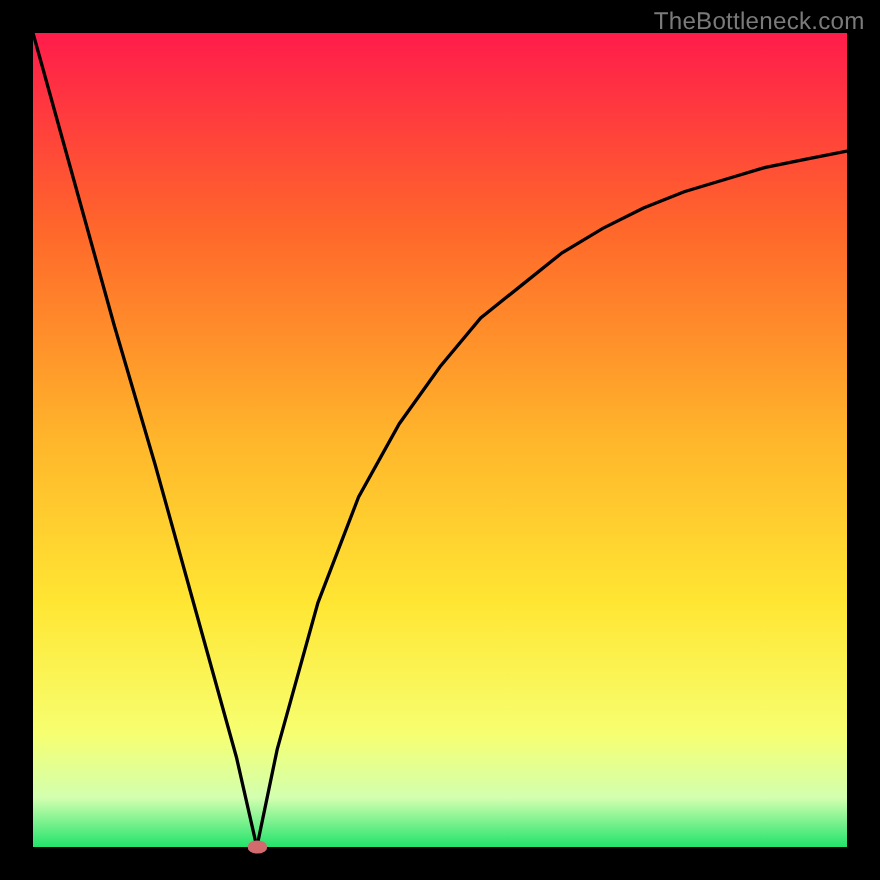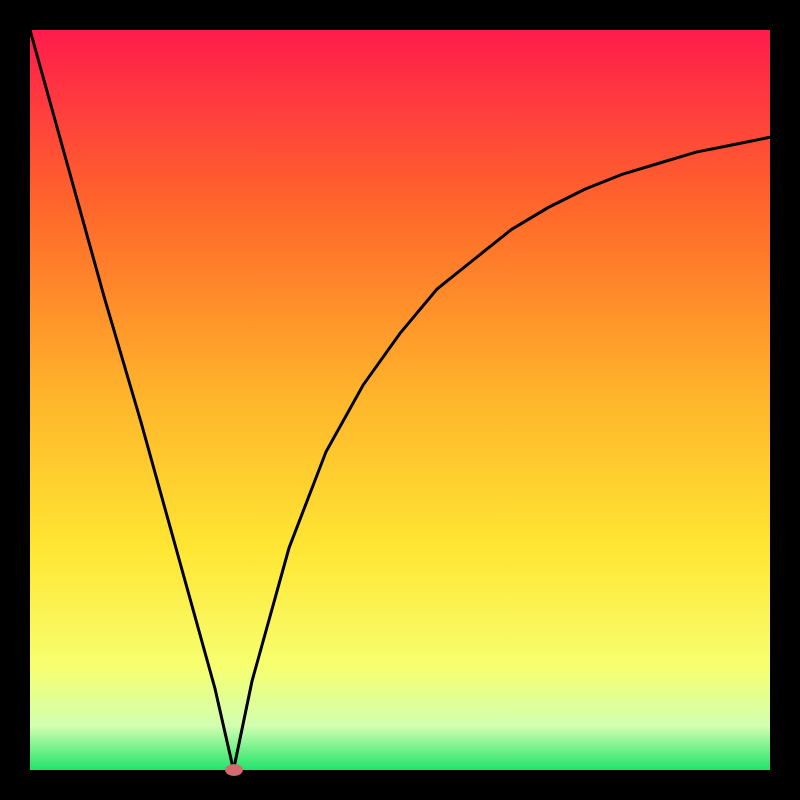--- a/index.html
+++ b/index.html
@@ -40,20 +40,21 @@
     height: 12px;
     border-radius: 50%;
     background: #d36a6d;
     transform: translate(-50%, -50%);
   }
 </style>
 </head>
 <body>
 
 <div class="stage">
+  <div class="attribution">TheBottleneck.com</div>
 
   <svg class="plot" viewBox="0 0 740 740" preserveAspectRatio="none">
     <defs>
       <linearGradient id="bg-grad" x1="0" y1="0" x2="0" y2="1">
         <stop id="g0" offset="0%" stop-color="#ff1c4b"></stop>
         <stop id="g1" offset="25%" stop-color="#ff6a2a"></stop>
         <stop id="g2" offset="50%" stop-color="#ffb62b"></stop>
         <stop id="g3" offset="70%" stop-color="#ffe633"></stop>
         <stop id="g4" offset="86%" stop-color="#f7ff70"></stop>
         <stop id="g5" offset="94%" stop-color="#d2ffb0"></stop>

